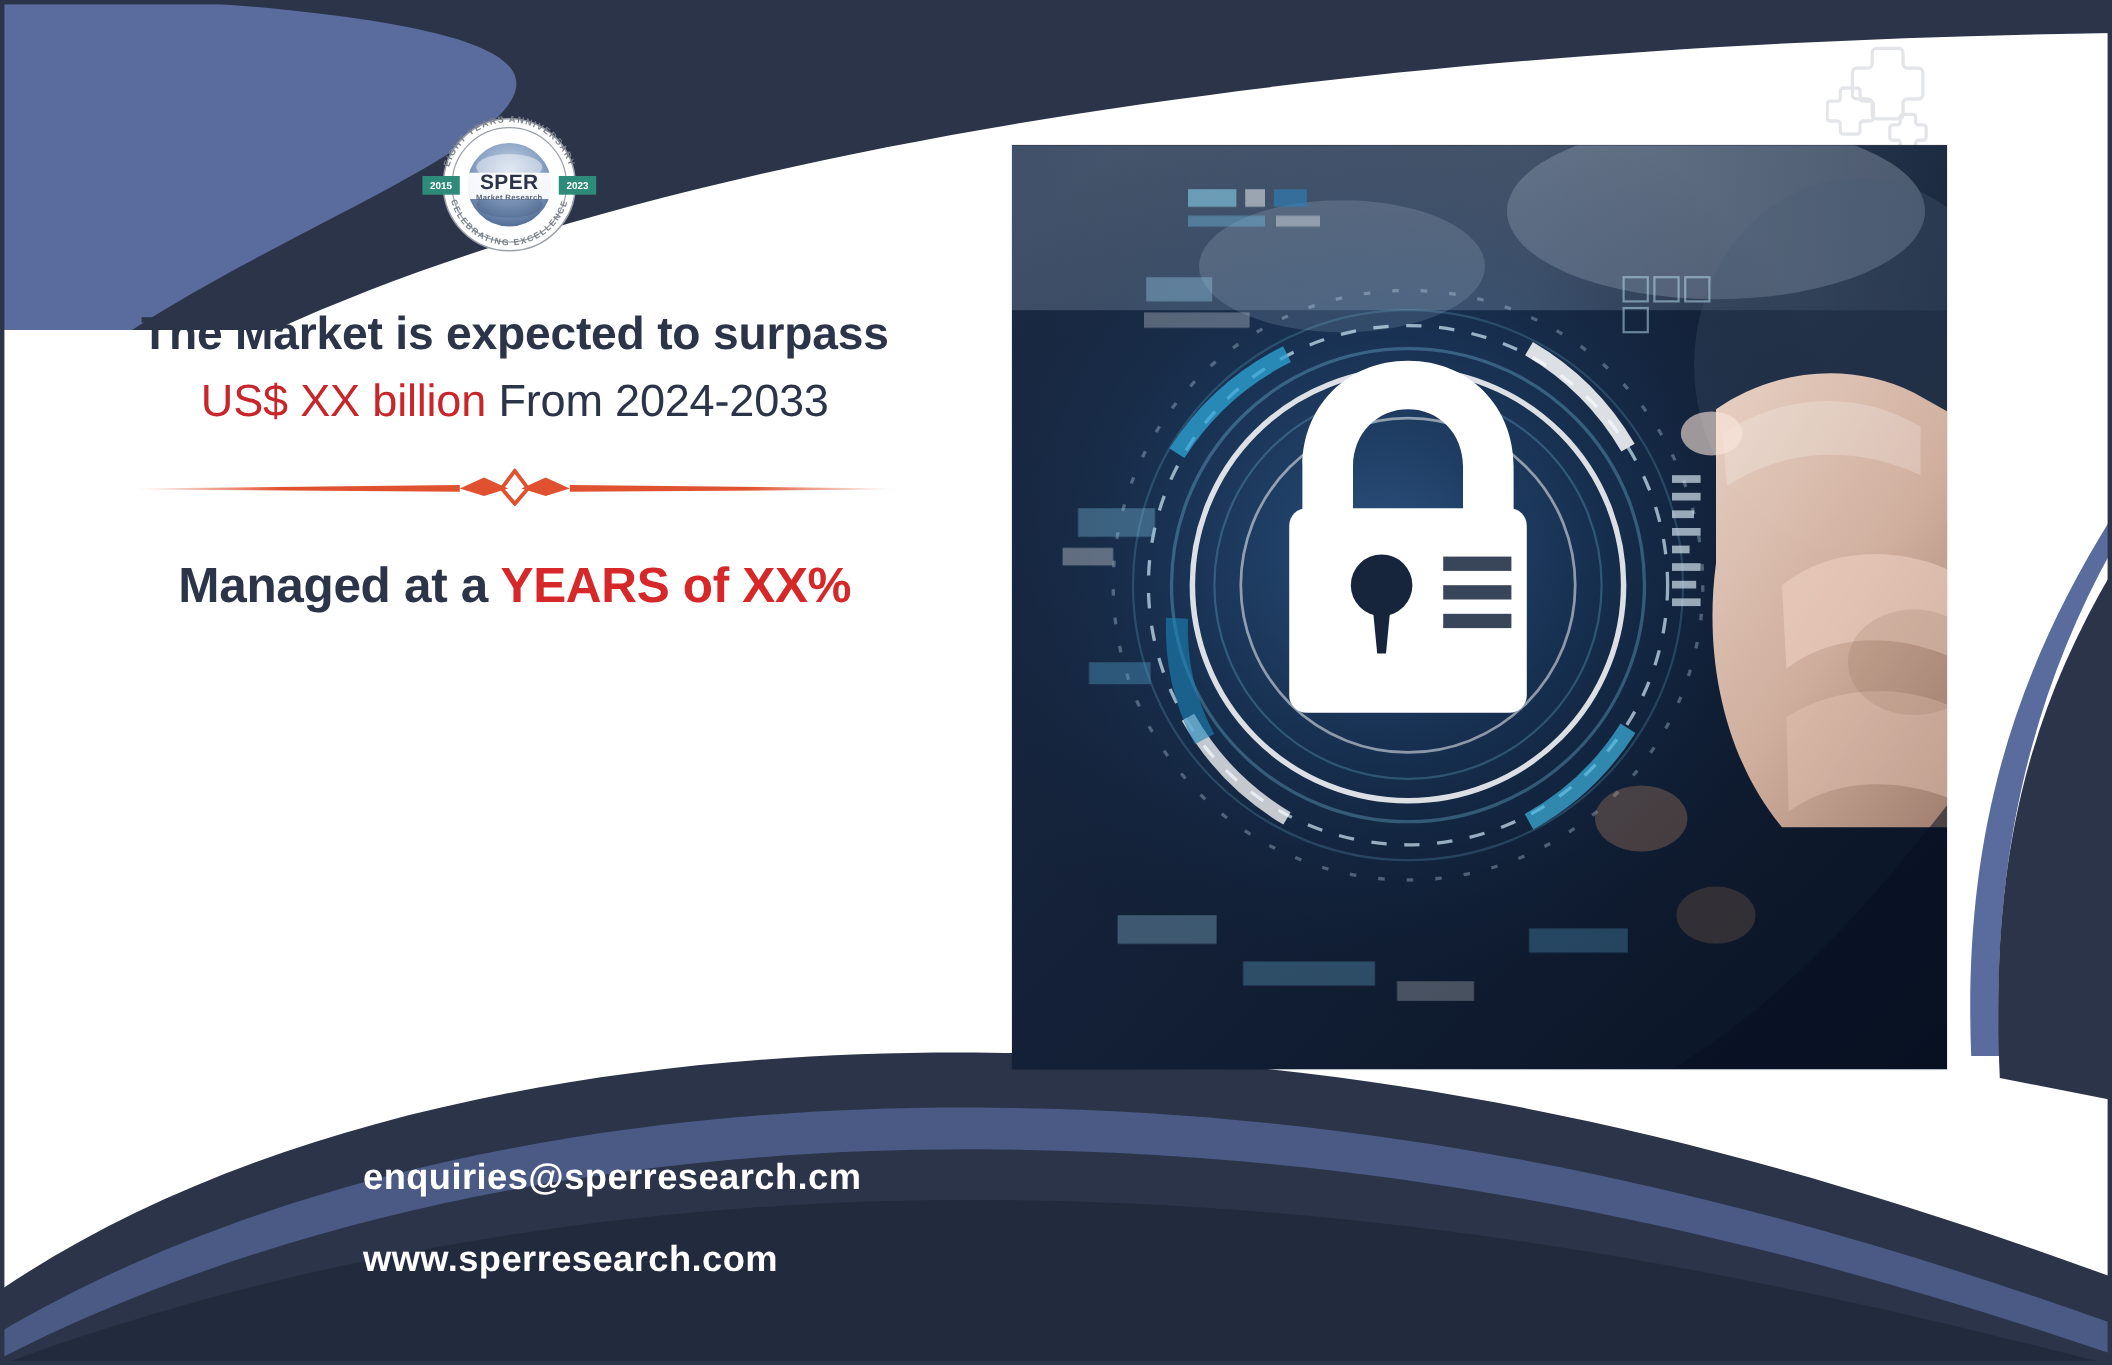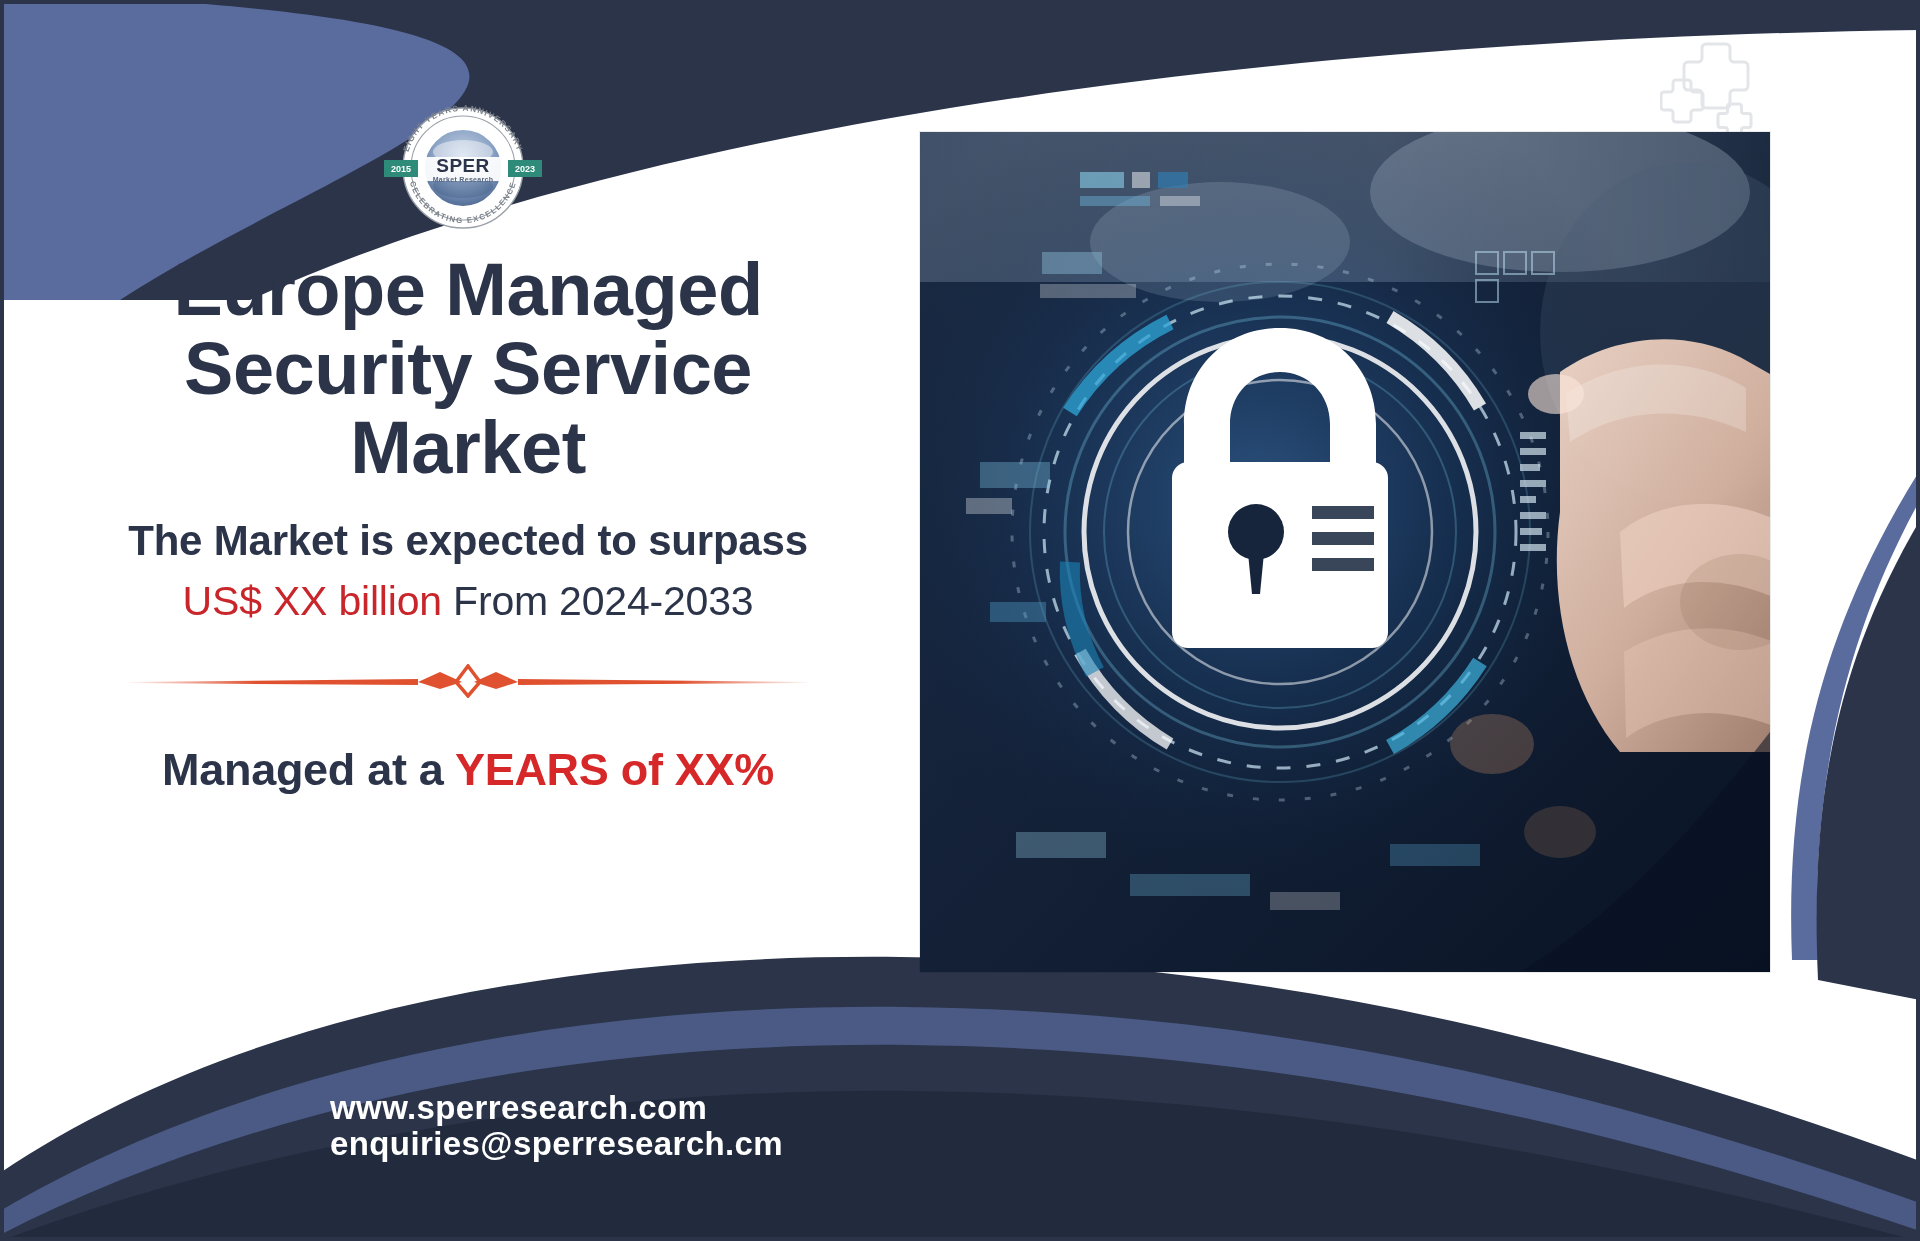--- a/index.html
+++ b/index.html
@@ -171,25 +171,20 @@
 
       <rect x="2" y="60" width="34" height="17" fill="#2e8b7a"></rect>
       <text x="19" y="72" font-size="9" font-weight="700" fill="#ffffff" text-anchor="middle" font-family="'Liberation Sans',sans-serif">2015</text>
       <rect x="126" y="60" width="34" height="17" fill="#2e8b7a"></rect>
       <text x="143" y="72" font-size="9" font-weight="700" fill="#ffffff" text-anchor="middle" font-family="'Liberation Sans',sans-serif">2023</text>
     </svg>
   </div>
 
   <div id="left-col">
 
-    <div id="main-title">
-      <div>Europe Managed</div>
-      <div>Security Service</div>
-      <div>Market</div>
-    </div>
 
     <div id="sub-line-1">The Market is expected to surpass</div>
 
     <div id="sub-line-2">
       <span class="accent">US$ XX billion</span>
       <span>From 2024-2033</span>
     </div>
 
     <div id="divider-wrap">
       <svg width="700" height="34" viewBox="0 0 700 34">
@@ -336,22 +331,22 @@
         <ellipse cx="572" cy="612" rx="42" ry="30" fill="#c89068" opacity="0.30"></ellipse>
         <ellipse cx="640" cy="700" rx="36" ry="26" fill="#b5825c" opacity="0.22"></ellipse>
         <ellipse cx="820" cy="470" rx="60" ry="48" fill="#8a6a52" opacity="0.18"></ellipse>
 
         <path d="M850,840 L850,600 C780,690 700,780 600,840 Z" fill="#081020" opacity="0.55"></path>
       </g>
     </svg>
   </div>
 
   <div id="footer-text">
+    <div id="footer-email">enquiries@sperresearch.cm</div>
     <div id="footer-site">www.sperresearch.com</div>
-    <div id="footer-email">enquiries@sperresearch.cm</div>
   </div>
 
   <div class="frame-line frame-top"></div>
   <div class="frame-line frame-bottom"></div>
   <div class="frame-line frame-left"></div>
   <div class="frame-line frame-right"></div>
 
 </div>
 
 </body></html>

